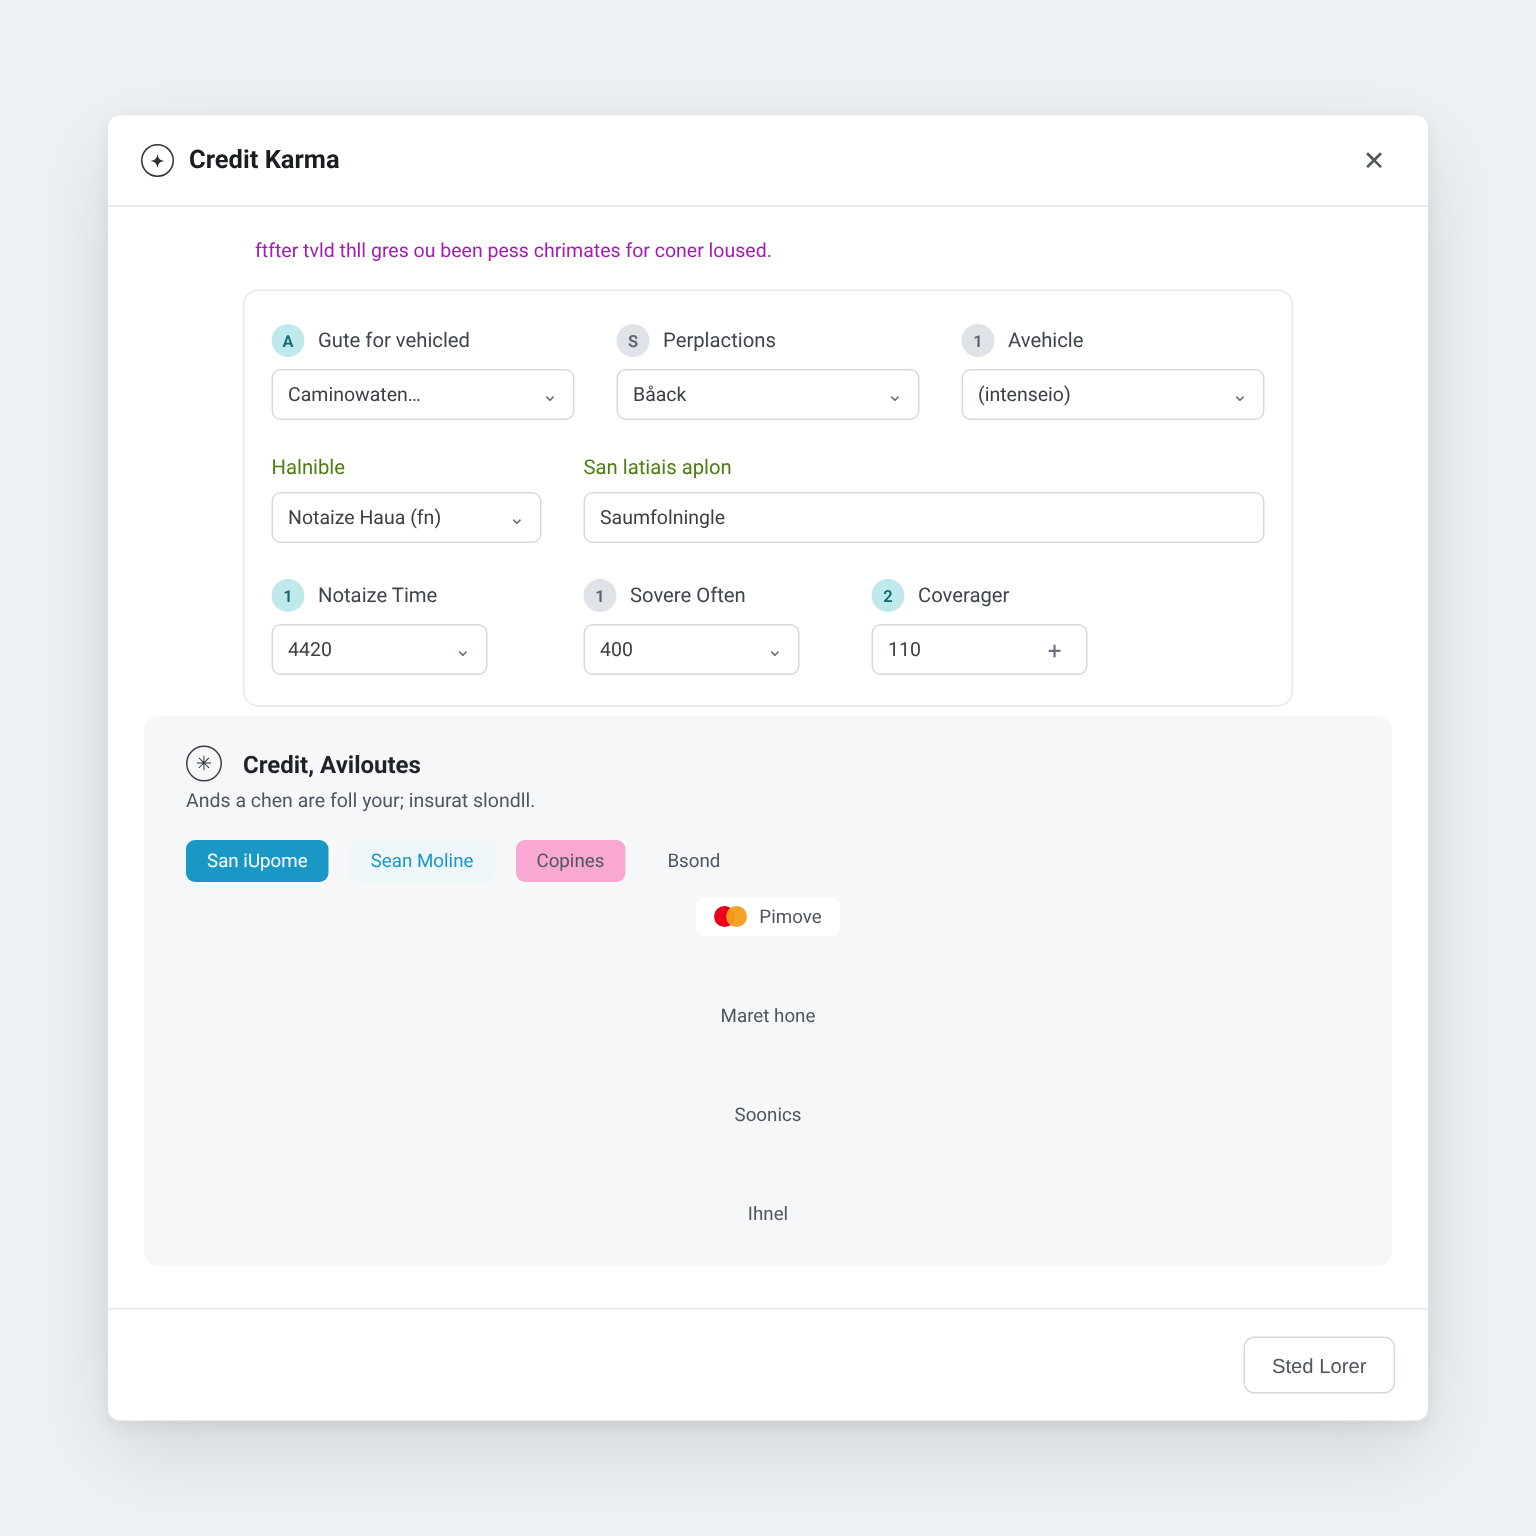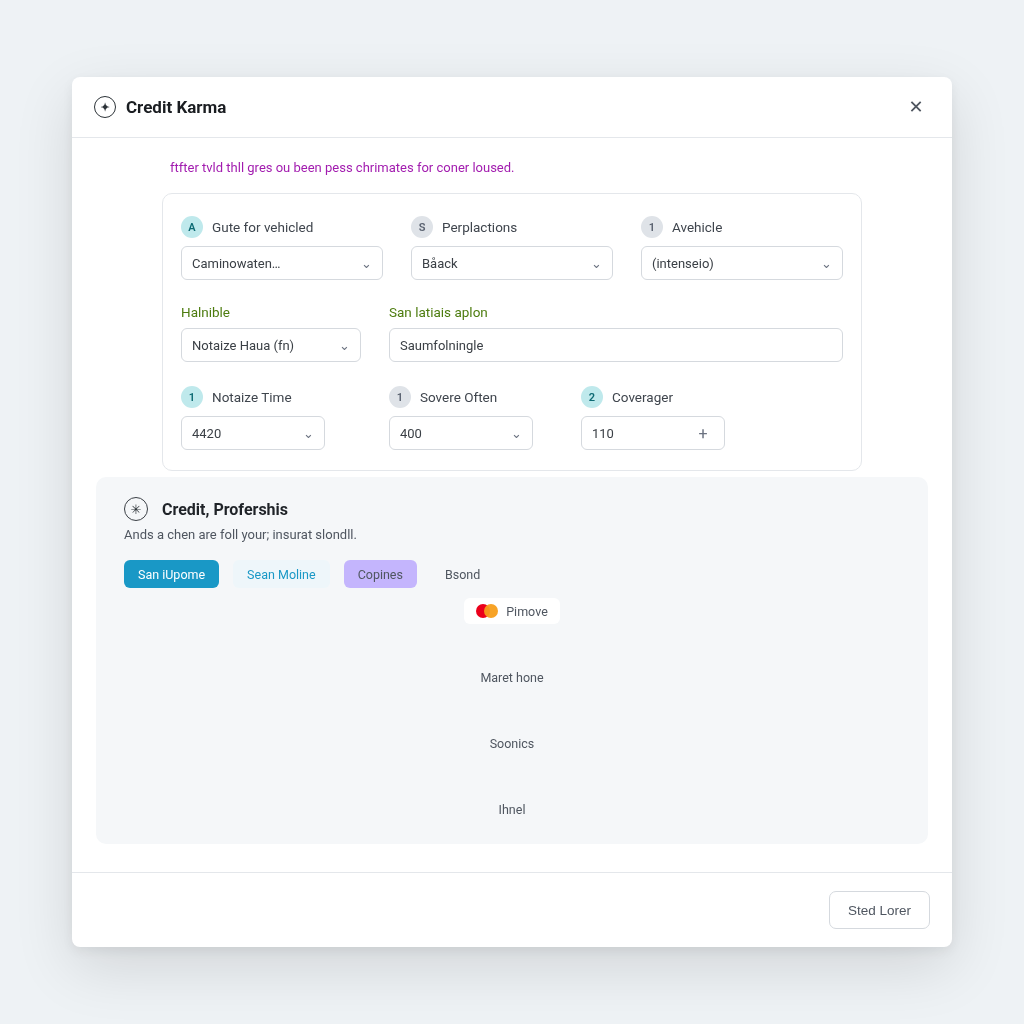--- a/index.html
+++ b/index.html
@@ -83,21 +83,21 @@
   .promo-title { font-size: 16px; font-weight: 700; color: #1f2328; }
   .promo-sub { font-size: 13px; color: #4f5660; margin-bottom: 18px; }
   .chip-row { display: flex; gap: 14px; align-items: center; margin-bottom: 10px; flex-wrap: wrap; }
   .chip {
     height: 28px; padding: 0 14px; border-radius: 6px;
     display: inline-flex; align-items: center; justify-content: center;
     font-size: 12.5px; cursor: pointer;
   }
   .chip.primary { background: #1998c6; color: #fff; }
   .chip.link    { background: #eef6fa; color: #1998c6; }
-  .chip.soft    { background: #c4b5fd; color: #4f5660; text-align: right; }
+  .chip.soft    { background: #f9a8d4; color: #4f5660; text-align: right; }
   .chip.plain   { background: transparent; color: #4f5660; }
   .provider-row { display: flex; gap: 40px; align-items: center; flex-direction: column; }
   .provider { display: inline-flex; align-items: center; gap: 8px; font-size: 12.5px; color: #4f5660; height: 26px; padding: 0 12px; border-radius: 6px; }
   .provider.card { background: #fff; }
   .mc {
     width: 22px; height: 14px; position: relative; display: inline-block;
   }
   .mc::before, .mc::after {
     content: ""; position: absolute; width: 14px; height: 14px; border-radius: 50%; top: 0;
   }
@@ -220,21 +220,21 @@
           </div>
         </div>
       </div>
       <div class="fade-bottom"></div>
     </div>
   </div>
 
   <div class="promo" style="margin-top:6px">
     <div class="promo-head">
       <span class="promo-logo">✳</span>
-      <span class="promo-title">Credit, Profershis</span>
+      <span class="promo-title">Credit, Aviloutes</span>
     </div>
     <p class="promo-sub">Ands a chen are foll your; insurat slondll.</p>
     <div class="chip-row">
       <span class="chip primary">San iUpome</span>
       <span class="chip link">Sean Moline</span>
       <span class="chip soft">Copines</span>
       <span class="chip plain">Bsond</span>
     </div>
     <div class="provider-row">
       <span class="provider card">

